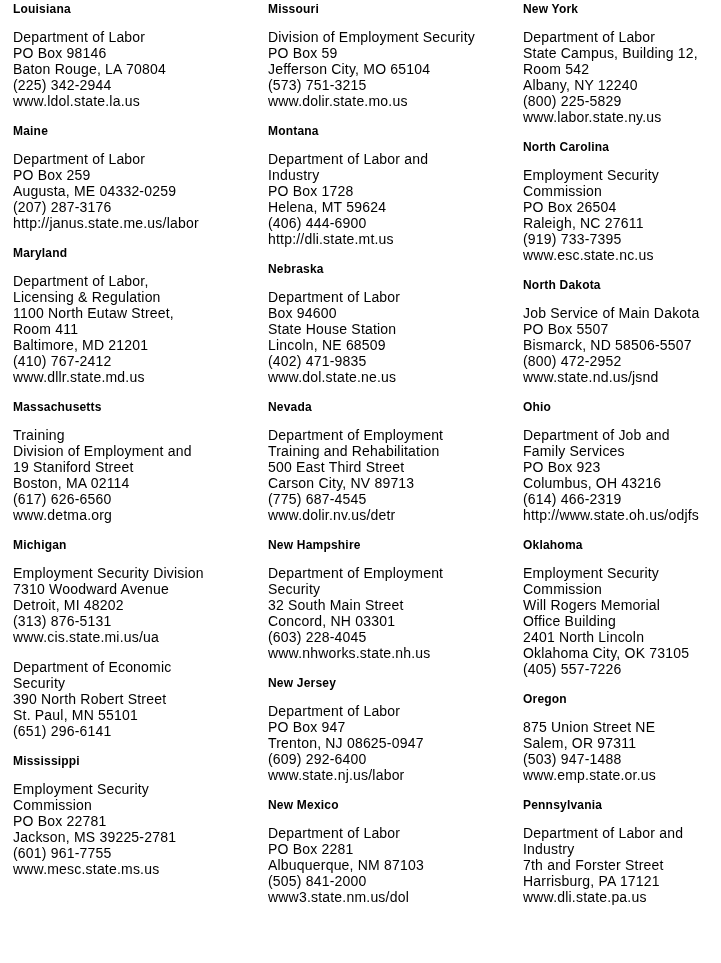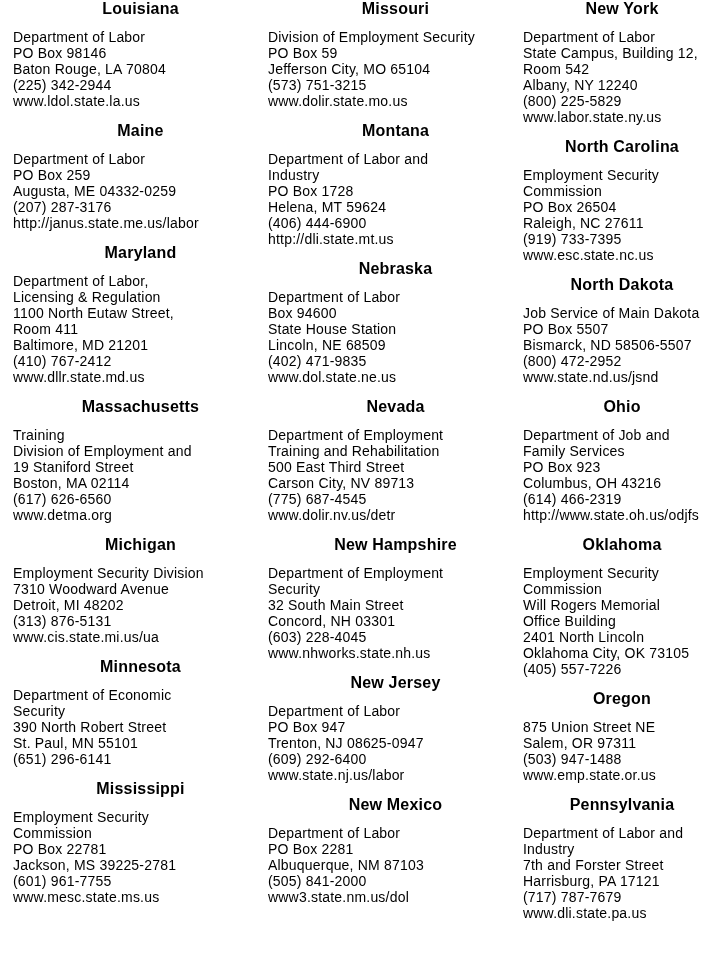--- a/index.html
+++ b/index.html
@@ -24,25 +24,24 @@
   }
   .col {
     box-sizing: border-box;
     flex: 0 0 auto;
   }
   .col-0, .col-1 { width: 255px; }
   .col-2 { width: 198px; }
   .entry { margin: 0 0 14px 0; }
   .entry h3 {
     margin: 0 0 12px 0;
-    font-size: 16px;
+    font-size: 12px;
     font-weight: bold;
     line-height: 16px;
     white-space: nowrap;
-    text-align: center;
   }
   .line {
     height: 16px;
     line-height: 16px;
     white-space: nowrap;
   }
 </style>
 </head>
 <body>
 
@@ -85,21 +84,20 @@
       </section>
       <section class="entry">
         <h3>Michigan</h3>
         <div class="line">Employment Security Division</div>
         <div class="line">7310 Woodward Avenue</div>
         <div class="line">Detroit, MI 48202</div>
         <div class="line">(313) 876-5131</div>
         <div class="line">www.cis.state.mi.us/ua</div>
       </section>
       <section class="entry">
-        <h3>Minnesota</h3>
         <div class="line">Department of Economic</div>
         <div class="line">Security</div>
         <div class="line">390 North Robert Street</div>
         <div class="line">St. Paul, MN 55101</div>
         <div class="line">(651) 296-6141</div>
       </section>
       <section class="entry">
         <h3>Mississippi</h3>
         <div class="line">Employment Security</div>
         <div class="line">Commission</div>
@@ -223,17 +221,16 @@
         <div class="line">Salem, OR 97311</div>
         <div class="line">(503) 947-1488</div>
         <div class="line">www.emp.state.or.us</div>
       </section>
       <section class="entry">
         <h3>Pennsylvania</h3>
         <div class="line">Department of Labor and</div>
         <div class="line">Industry</div>
         <div class="line">7th and Forster Street</div>
         <div class="line">Harrisburg, PA 17121</div>
-        <div class="line">(717) 787-7679</div>
         <div class="line">www.dli.state.pa.us</div>
       </section>
     </div>
 </div>
 
 </body></html>

